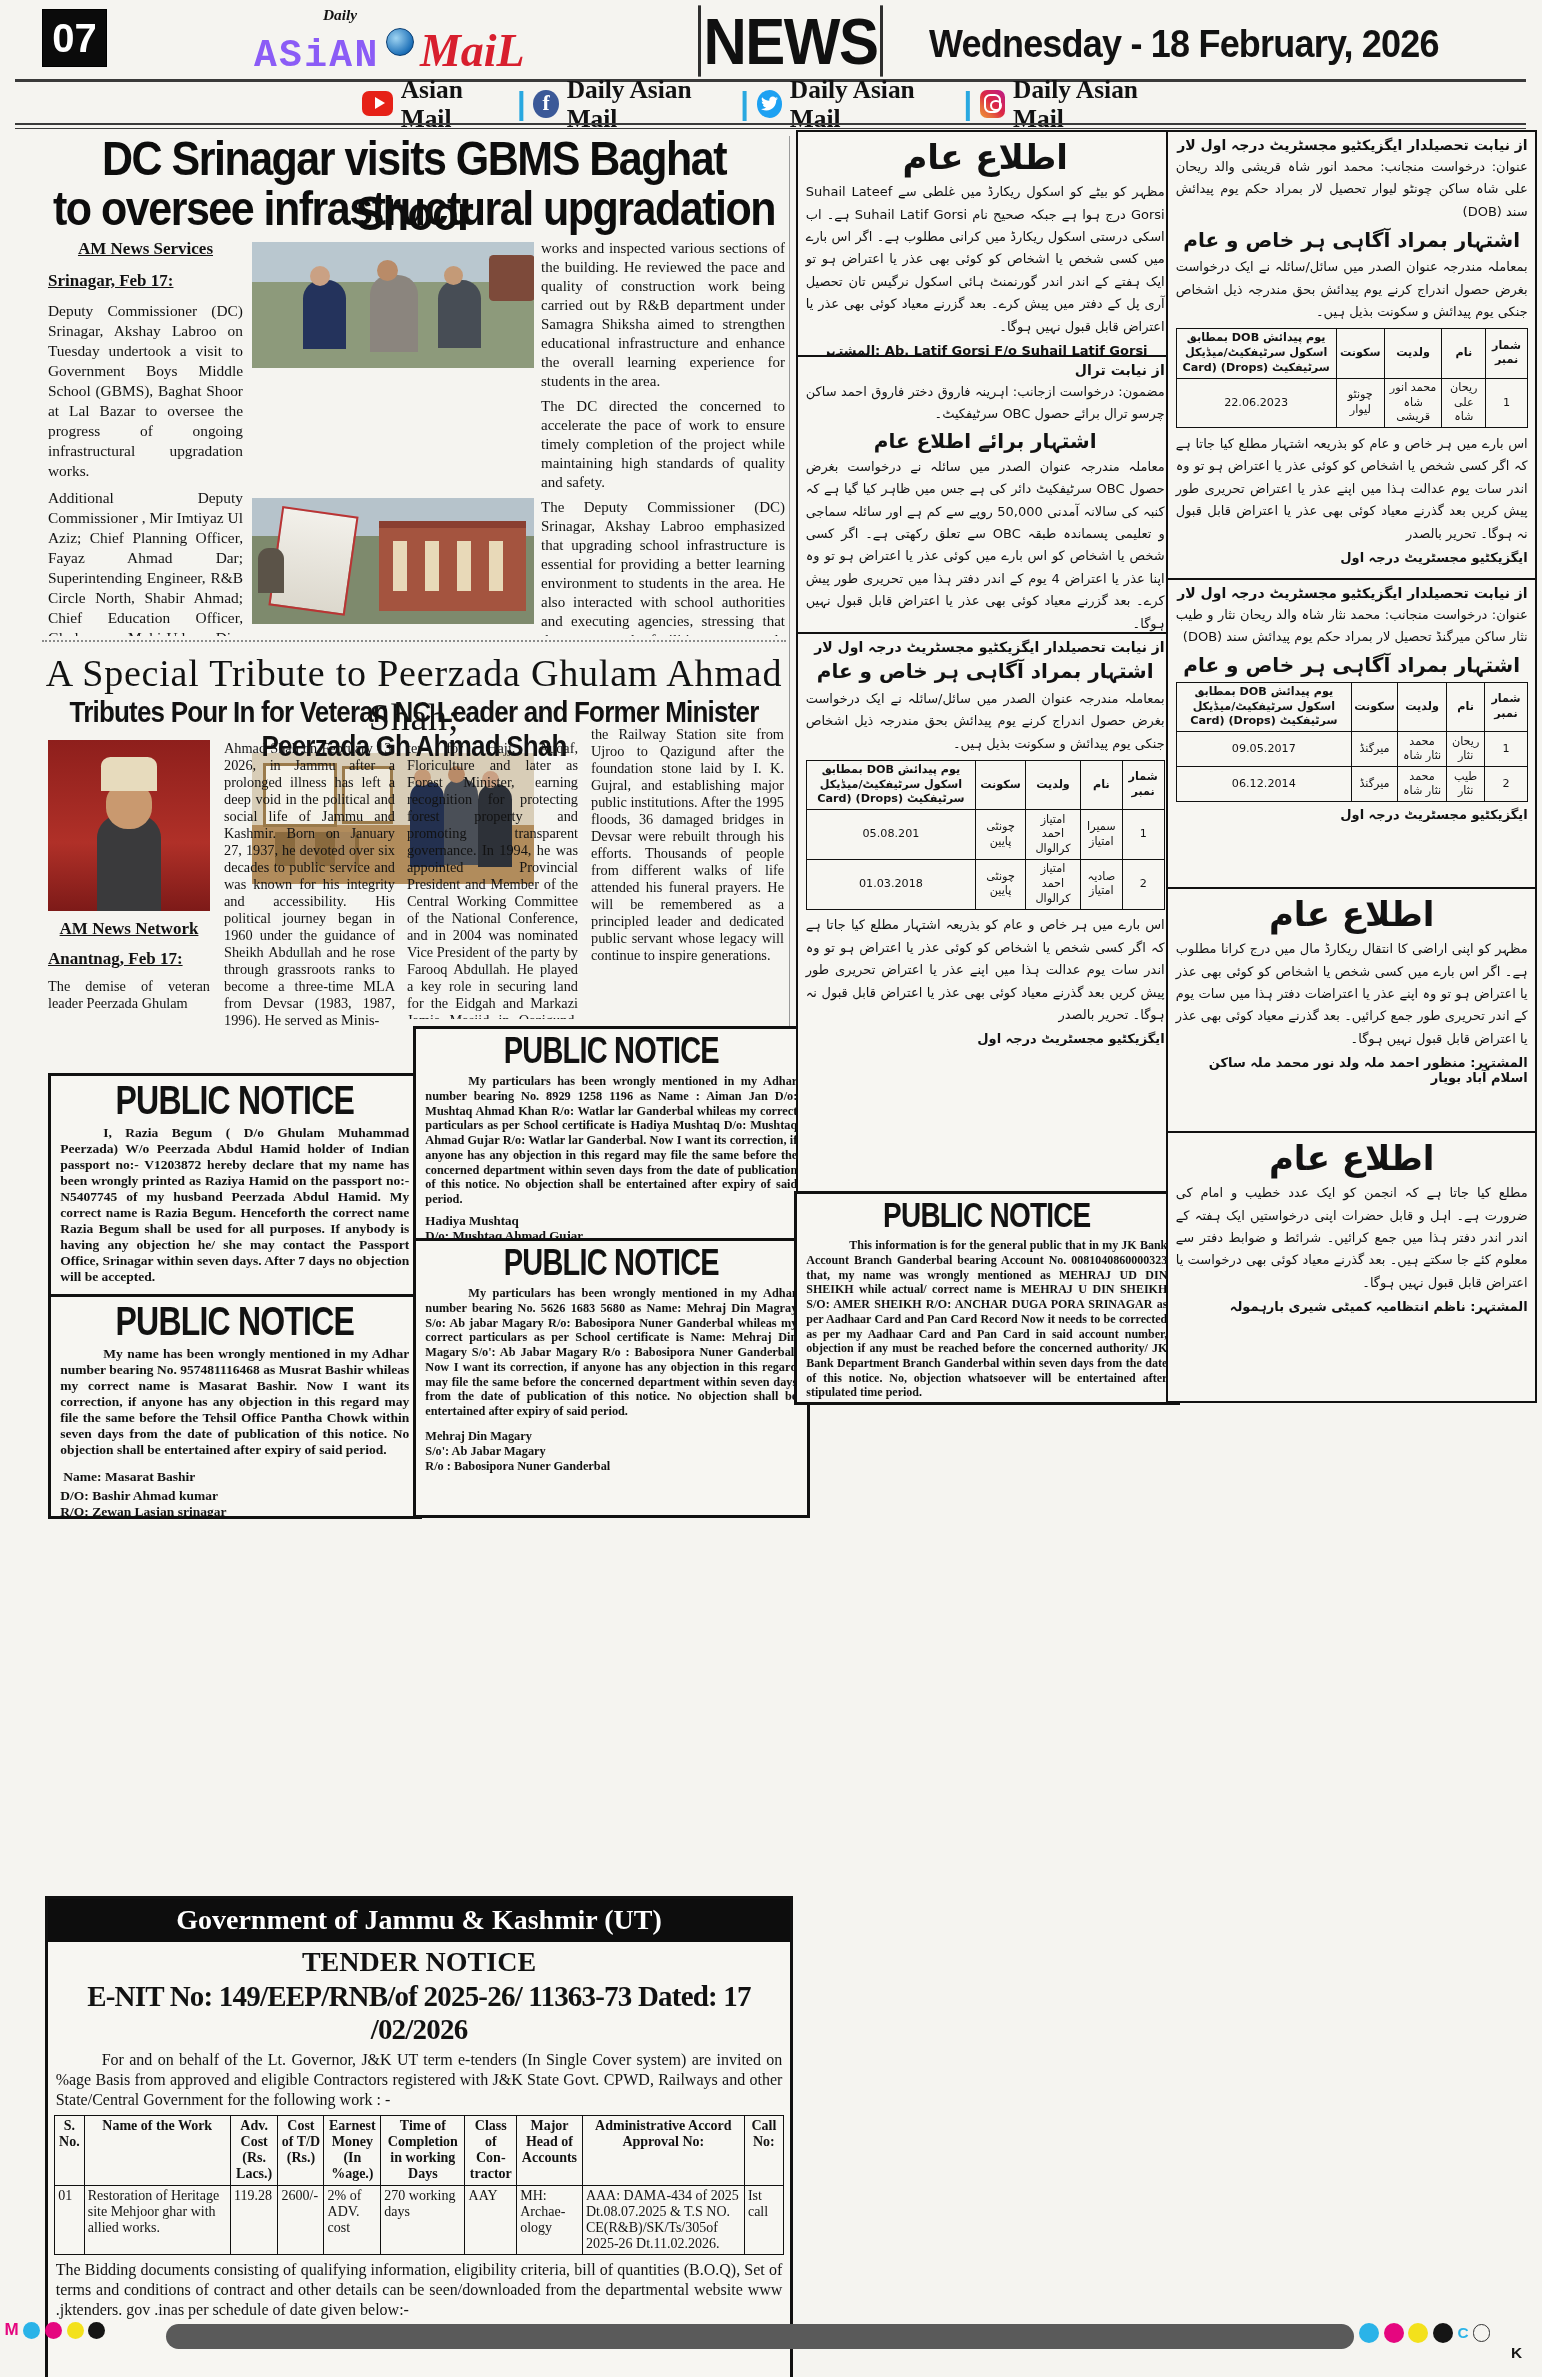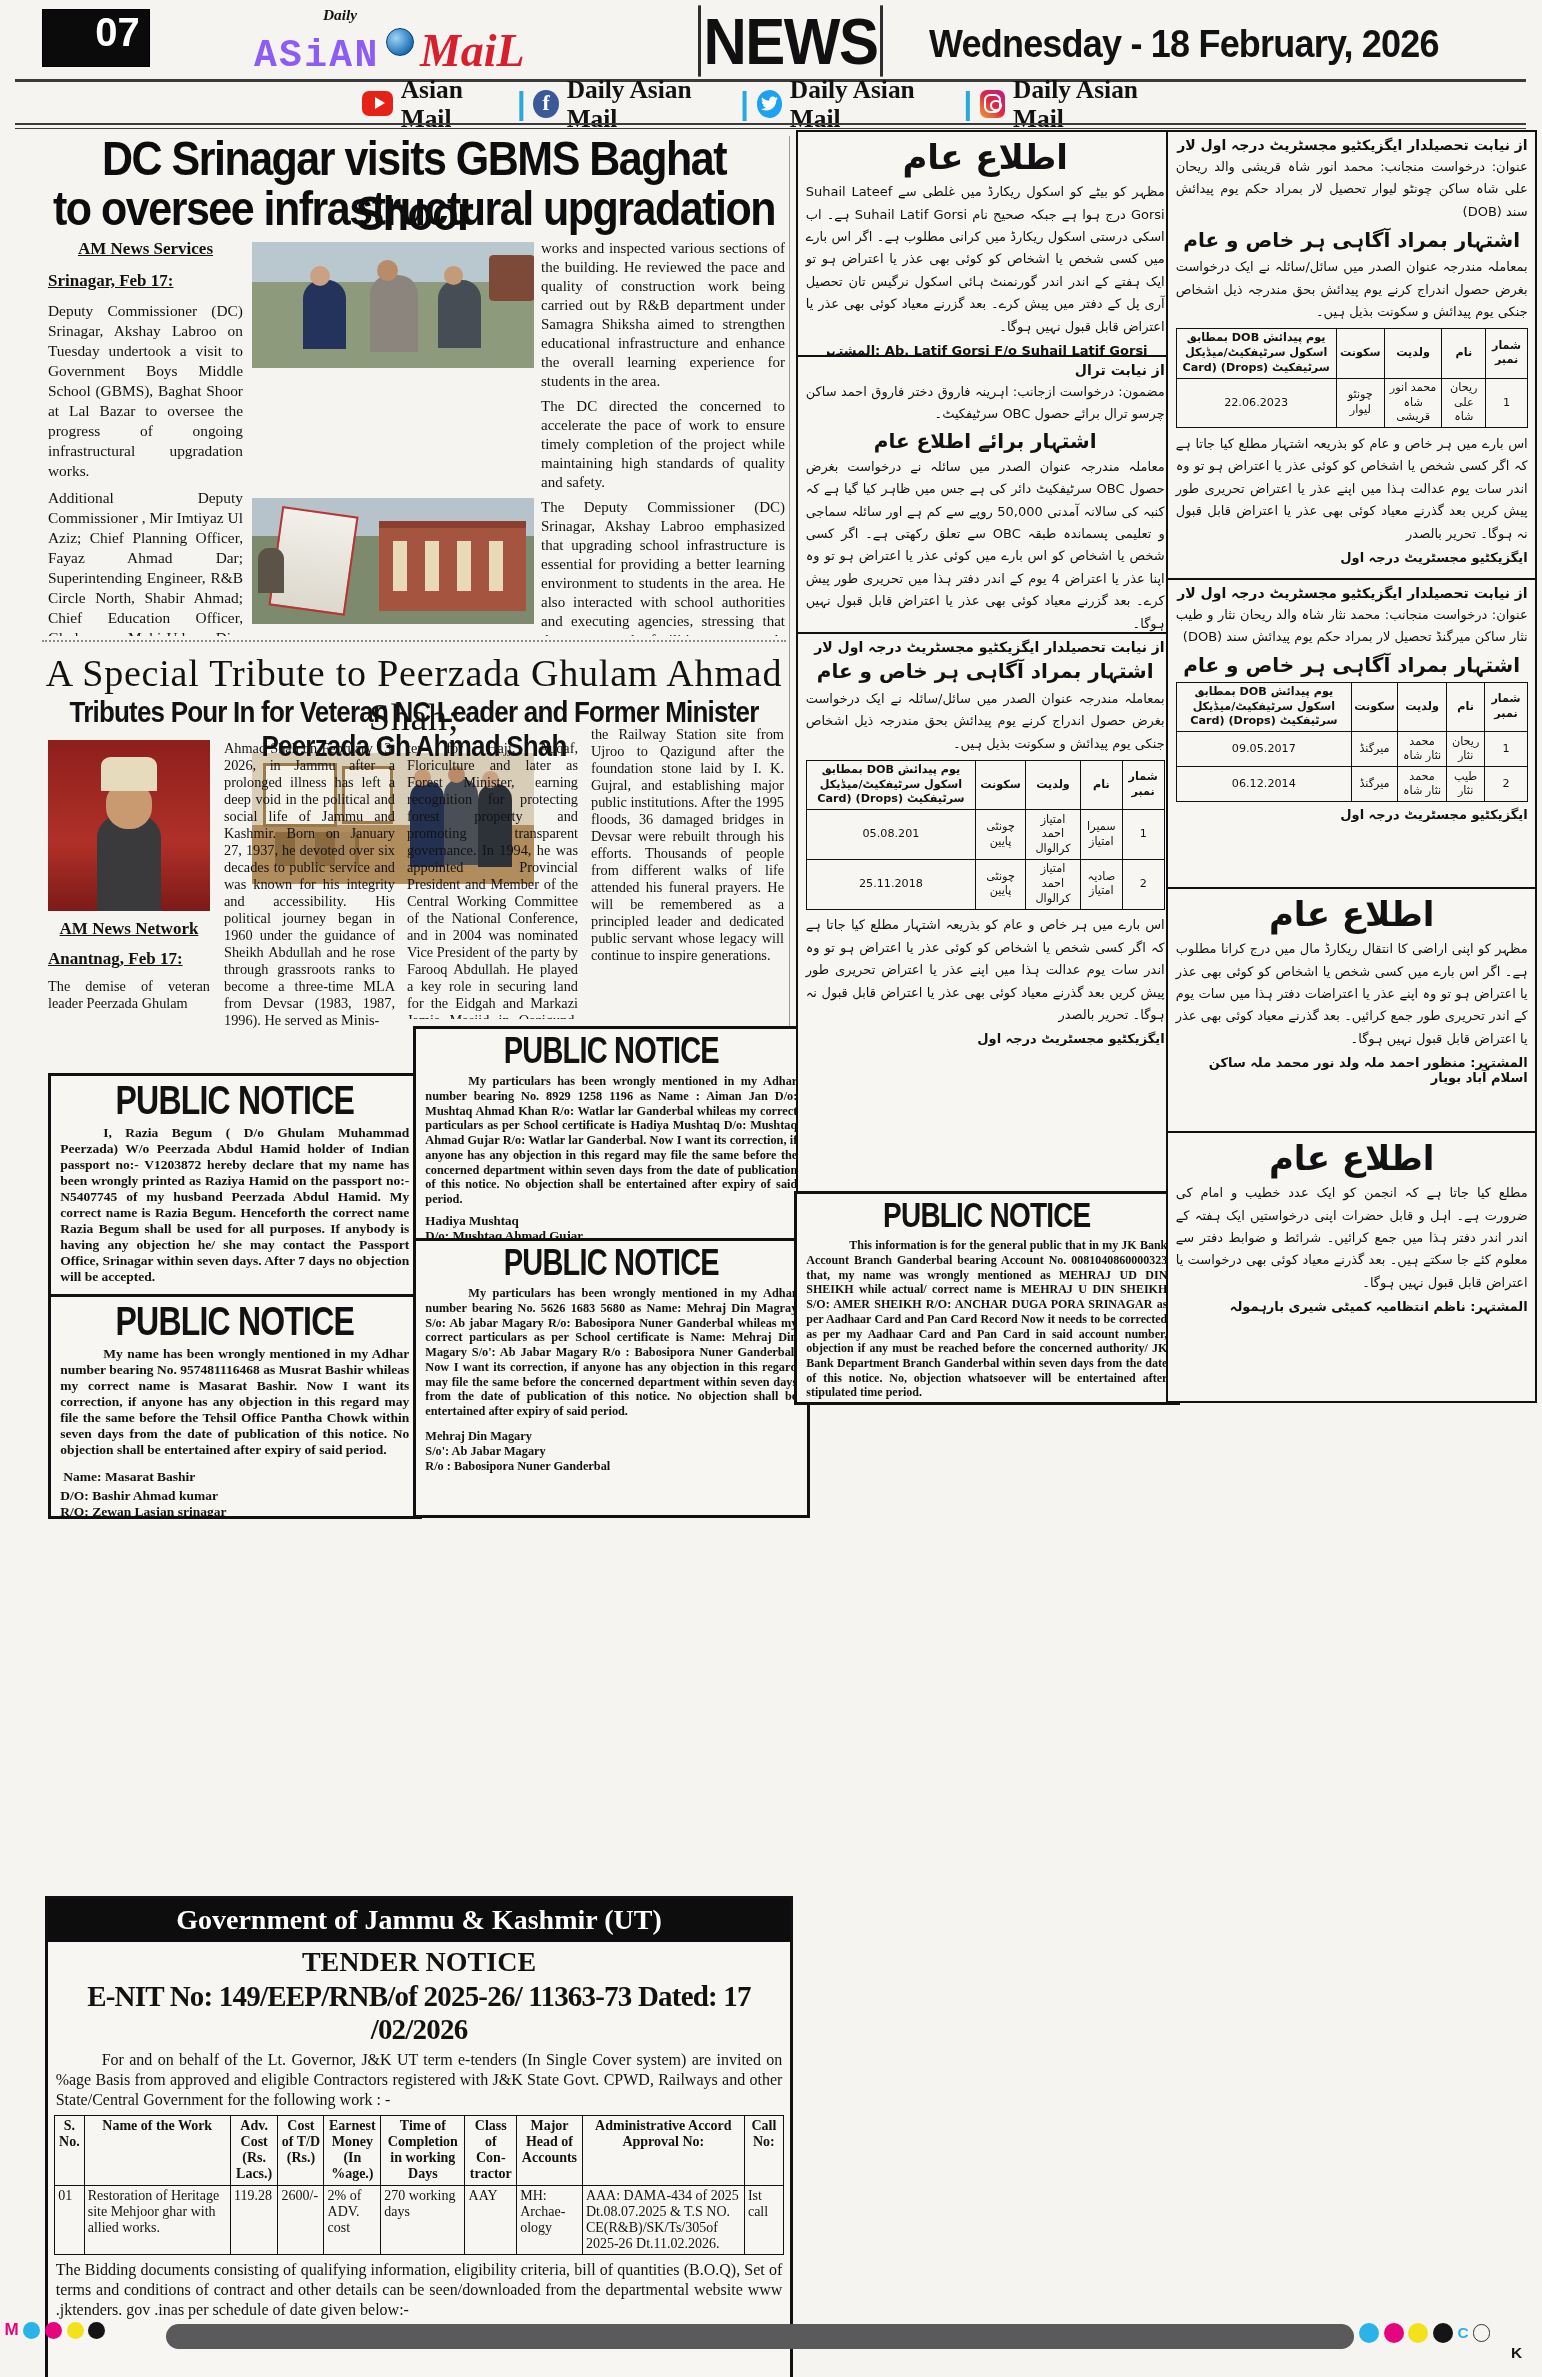--- a/index.html
+++ b/index.html
@@ -1,20 +1,20 @@
 <!DOCTYPE html>
 <html style="font-size:12.3px"><head>
 <meta charset="utf-8">
 <style>
   html,body{margin:0;padding:0;background:#dcdcdc;}
   .page{position:relative;width:1542px;height:2377px;background:#f5f4f0;font-family:"Liberation Serif",serif;color:#121212;overflow:hidden;}
   .abs{position:absolute;}
   .rule{background:#3a3a3a;}
   
-  .pagenum{background:#0b0b0b;color:#fff;font-family:"Liberation Sans",sans-serif;font-weight:bold;font-size:40px;display:flex;justify-content:center;border:1.5px solid #000;padding-left:43px;}
+  .pagenum{background:#0b0b0b;color:#fff;font-family:"Liberation Sans",sans-serif;font-weight:bold;font-size:40px;display:flex;align-items:center;justify-content:center;border:1.5px solid #000;}
   .logo-daily{font-family:"Liberation Serif",serif;font-style:italic;font-weight:bold;font-size:15.4px;}
   .logo-asian{font-family:Liberation Mono, monospace;font-weight:bold;font-size:38px;letter-spacing:2.3px;color:#8b5cf6;}
   .logo-mail{font-family:"Liberation Serif",serif;font-weight:bold;font-style:italic;font-size:46px;color:#d81f2e;}
   .globe{width:26px;height:26px;border-radius:50%;background:radial-gradient(circle at 35% 35%,#9fd4f2,#1d70b8 70%,#0b3f74);display:inline-block;border:1.5px solid #0b3f74;}
   .news-box{border-left:3.1px solid #2f2f2f;border-right:3.1px solid #2f2f2f;font-family:"Liberation Sans",sans-serif;font-weight:bold;font-size:60px;letter-spacing:-1.5px;display:flex;align-items:center;justify-content:center;transform:scaleY(1.08);color:#101010;}
   .head-date{font-family:"Liberation Sans",sans-serif;font-weight:bold;font-size:36px;letter-spacing:-0.8px;transform:scaleY(1.1);white-space:nowrap;}
   .social{display:flex;align-items:center;justify-content:center;gap:7.7px;}
   .social .lbl{font-family:"Liberation Serif",serif;font-weight:bold;font-size:25.4px;}
   .sep{color:#29a8e0;font-weight:bold;font-size:31px;font-family:"Liberation Sans",sans-serif;}
   .yt{width:34px;height:25px;border-radius:7px;background:#e62117;position:relative;display:inline-block;}
@@ -322,21 +322,21 @@
             <td>سمیرا امتیاز</td>
             <td>امتیاز احمد کرالوال</td>
             <td>چونٹی پایین</td>
             <td>05.08.201</td>
           </tr>
           <tr>
             <td>2</td>
             <td>صادیہ امتیاز</td>
             <td>امتیاز احمد کرالوال</td>
             <td>چونٹی پایین</td>
-            <td>25.11.2018</td>
+            <td>01.03.2018</td>
           </tr>
         </tbody>
     </table>
     <p class="u-body">اس بارے میں ہر خاص و عام کو بذریعہ اشتہار مطلع کیا جاتا ہے کہ اگر کسی شخص یا اشخاص کو کوئی عذر یا اعتراض ہو تو وہ اندر سات یوم عدالت ہذا میں اپنے عذر یا اعتراض تحریری طور پیش کریں بعد گذرنے معیاد کوئی بھی عذر یا اعتراض قابل قبول نہ ہوگا۔ تحریر بالصدر</p>
     <div class="u-sig">ایگزیکٹیو مجسٹریٹ درجہ اول</div>
   </div>
 
   <div class="abs pnbox" style="left:794px;top:1191px;width:361px;height:199px;">
     <div class="pn-title" style="font-size:28px;">PUBLIC NOTICE</div>
     <p class="pn-body ind" style="font-size:12px;line-height:14.7px;">This information is for the general public that in my JK Bank Account  Branch Ganderbal bearing Account No. 0081040860000323 that, my name was wrongly mentioned as MEHRAJ UD DIN SHEIKH while actual/ correct name is MEHRAJ U DIN SHEIKH S/O: AMER SHEIKH R/O:  ANCHAR DUGA PORA SRINAGAR as per Aadhaar Card and Pan Card Record Now it needs to be corrected as per my Aadhaar Card and Pan Card in said account number, objection if any must be reached before the concerned authority/ JK Bank Department Branch Ganderbal within seven days from the date of this notice. No, objection whatsoever will be entertained after stipulated time period.</p>

